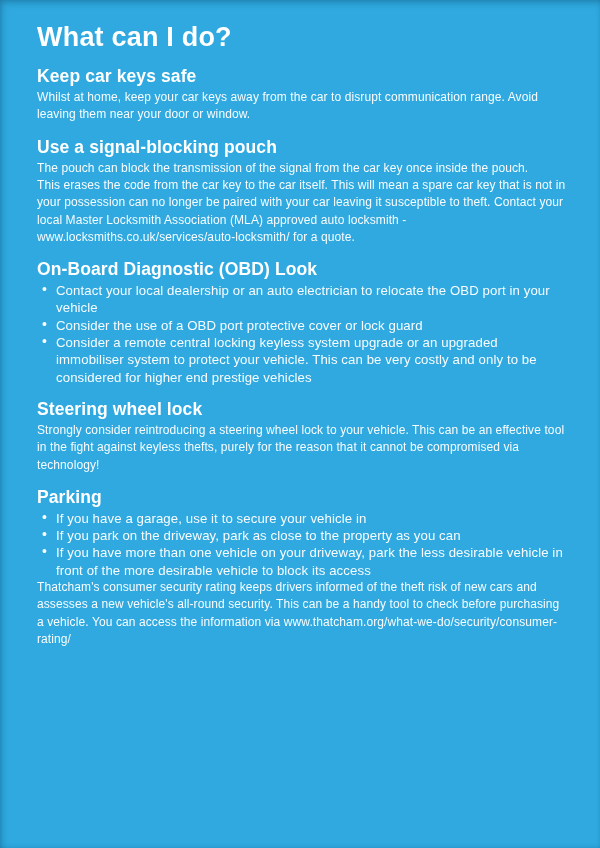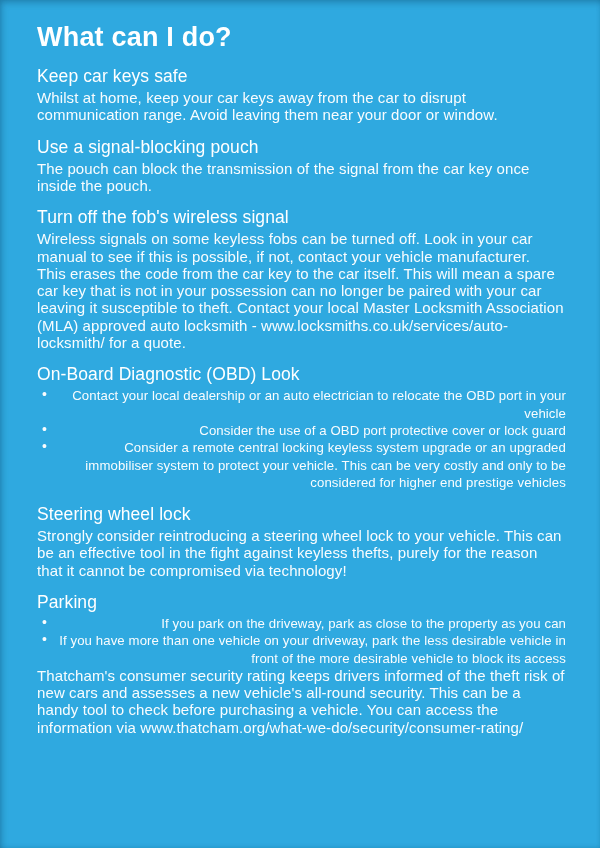--- a/index.html
+++ b/index.html
@@ -22,37 +22,36 @@
   }
   .page-title {
     font-size: 27px;
     font-weight: bold;
     letter-spacing: 0.2px;
     margin: 4px 0 10px 0;
     line-height: 1.15;
   }
   .section-heading {
     font-size: 17.5px;
-    font-weight: normal;
+    font-weight: bold;
     margin: 13px 0 2px 0;
     line-height: 1.2;
     letter-spacing: 0.1px;
   }
   .body-text {
-    font-size: 15px;
+    font-size: 12px;
     line-height: 17.3px;
     margin: 0;
     color: rgba(255, 255, 255, 0.97);
     letter-spacing: 0.1px;
   }
   ul.bullets {
     list-style: none;
     margin: 0;
     padding: 0;
-    text-align: right;
   }
   ul.bullets li {
     position: relative;
     padding-left: 19px;
     font-size: 13.2px;
     line-height: 17.3px;
     color: rgba(255, 255, 255, 0.97);
     letter-spacing: 0.1px;
   }
   ul.bullets li::before {
@@ -73,24 +72,20 @@
   <section>
     <h2 class="section-heading">Keep car keys safe</h2>
     <p class="body-text">Whilst at home, keep your car keys away from the car to disrupt communication range. Avoid leaving them near your door or window.</p>
   </section>
 
   <section>
     <h2 class="section-heading">Use a signal-blocking pouch</h2>
     <p class="body-text">The pouch can block the transmission of the signal from the car key once inside the pouch.</p>
   </section>
 
-  <section>
-    <h2 class="section-heading">Turn off the fob's wireless signal</h2>
-    <p class="body-text">Wireless signals on some keyless fobs can be turned off. Look in your car manual to see if this is possible, if not, contact your vehicle manufacturer.</p>
-  </section>
 
   <section>
     <p class="body-text">This erases the code from the car key to the car itself. This will mean a spare car key that is not in your possession can no longer be paired with your car leaving it susceptible to theft. Contact your local Master Locksmith Association (MLA) approved auto locksmith - www.locksmiths.co.uk/services/auto-locksmith/ for a quote.</p>
   </section>
 
   <section>
     <h2 class="section-heading">On-Board Diagnostic (OBD) Look</h2>
     <ul class="bullets">
       <li>Contact your local dealership or an auto electrician to relocate the OBD port in your vehicle</li>
       <li>Consider the use of a OBD port protective cover or lock guard</li>
@@ -99,20 +94,21 @@
   </section>
 
   <section>
     <h2 class="section-heading">Steering wheel lock</h2>
     <p class="body-text">Strongly consider reintroducing a steering wheel lock to your vehicle. This can be an effective tool in the fight against keyless thefts, purely for the reason that it cannot be compromised via technology!</p>
   </section>
 
   <section>
     <h2 class="section-heading">Parking</h2>
     <ul class="bullets">
+      <li>If you have a garage, use it to secure your vehicle in</li>
       <li>If you park on the driveway, park as close to the property as you can</li>
       <li>If you have more than one vehicle on your driveway, park the less desirable vehicle in front of the more desirable vehicle to block its access</li>
     </ul>
   </section>
 
   <section>
     <p class="body-text">Thatcham's consumer security rating keeps drivers informed of the theft risk of new cars and assesses a new vehicle's all-round security. This can be a handy tool to check before purchasing a vehicle. You can access the information via www.thatcham.org/what-we-do/security/consumer-rating/</p>
   </section>
 
 </div>

